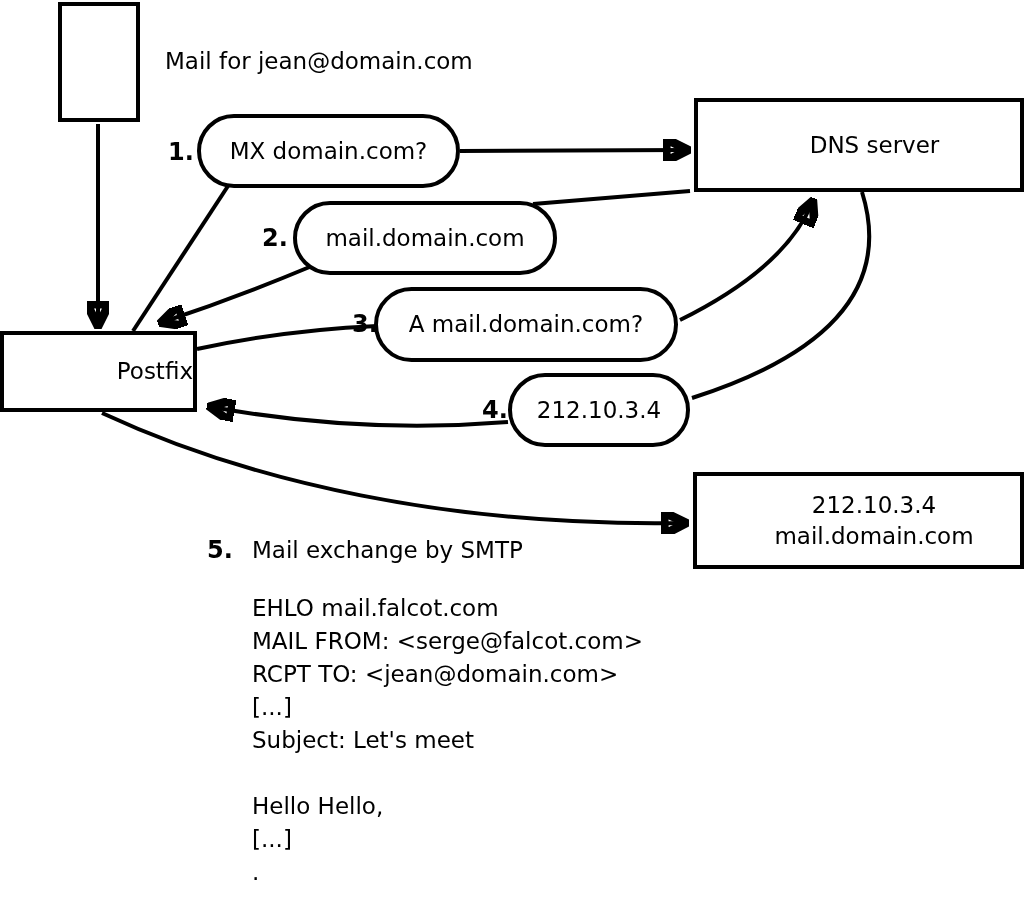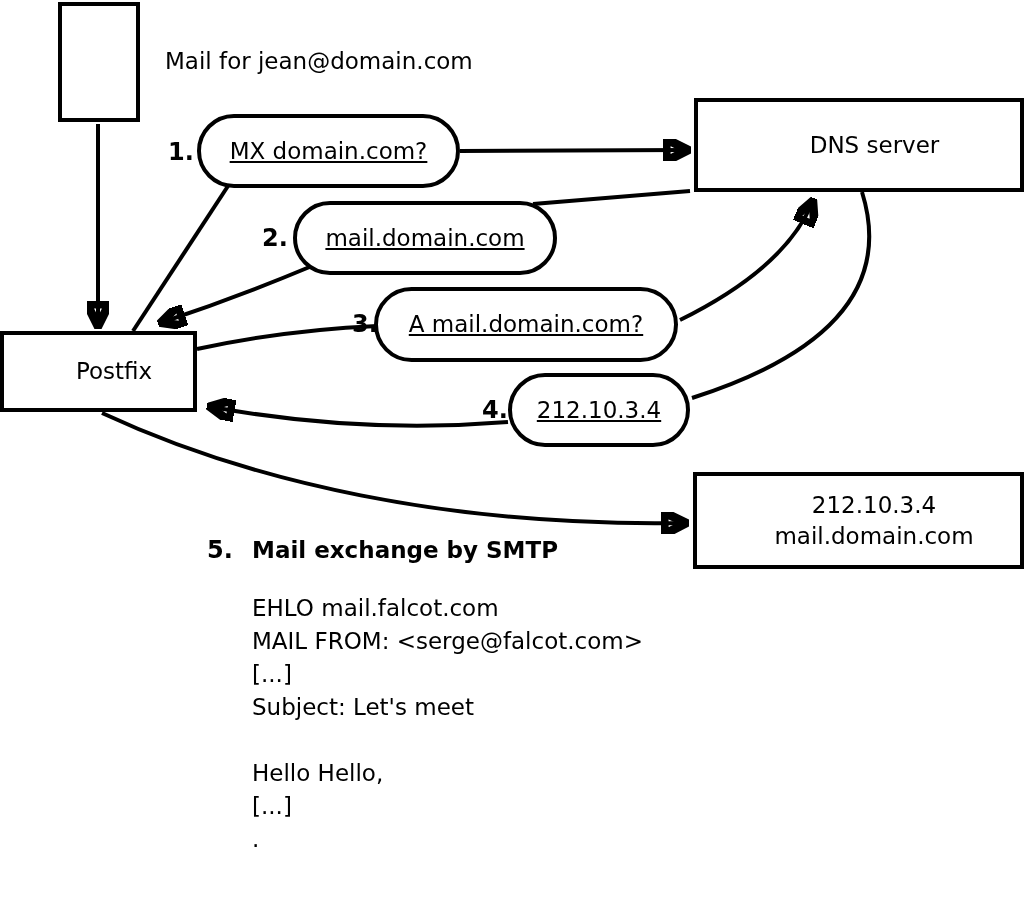--- a/index.html
+++ b/index.html
@@ -25,21 +25,21 @@
     display: flex;
     flex-direction: column;
     align-items: center;
     justify-content: center;
     font-size: 23px;
     line-height: 31px;
     text-align: center;
     white-space: nowrap;
   }
   .node.box { border-width: 4px; padding-left: 31px; }
-  .pill { border-radius: 38px; text-decoration: underline; }
+  .pill { border-radius: 38px; }
   .step-num {
     position: absolute;
     font-weight: bold;
     font-size: 24px;
     line-height: 32px;
     white-space: nowrap;
   }
   .label-text {
     position: absolute;
     font-size: 23px;
@@ -84,21 +84,21 @@
     <path d="M 862 192 Q 905 330 692 398"></path>
     <path d="M 508 422 Q 360 434 212 407" marker-end="url(#arrow)"></path>
 
     <path d="M 102 413 C 250 482 450 527 684 523" marker-end="url(#arrow)"></path>
   </svg>
 
   <div class="node box" style="left:58px; top:2px; width:82px; height:120px;"></div>
 
   <div class="label-text" style="left:165px; top:46px;">Mail for jean@domain.com</div>
 
-  <div class="node box" style="left:0px; top:331px; width:197px; height:81px;">
+  <div class="node box" style="left:0px; top:331px; width:197px; height:81px;align-items:flex-end;">
     <span>Postfix</span>
   </div>
 
   <div class="node box" style="left:694px; top:98px; width:330px; height:94px;">
     <span>DNS server</span>
   </div>
 
   <div class="node box" style="left:693px; top:472px; width:331px; height:97px;">
     <span>212.10.3.4</span>
     <span>mail.domain.com</span>
@@ -118,25 +118,26 @@
   <div class="node pill" style="left:374px; top:287px; width:304px; height:75px;">
     <span>A mail.domain.com?</span>
   </div>
 
   <div class="step-num" style="left:482px; top:394px;">4.</div>
   <div class="node pill" style="left:508px; top:373px; width:182px; height:74px;">
     <span>212.10.3.4</span>
   </div>
 
   <div class="step-num" style="left:207px; top:534px;">5.</div>
-  <div class="label-text" style="left:252px; top:535px;font-weight:bold;">Mail exchange by SMTP</div>
+  <div class="label-text" style="left:252px; top:535px;">Mail exchange by SMTP</div>
 
   <div class="smtp-block">
     <div class="smtp-line">EHLO mail.falcot.com</div>
     <div class="smtp-line">MAIL FROM: &lt;serge@falcot.com&gt;</div>
+    <div class="smtp-line">RCPT TO: &lt;jean@domain.com&gt;</div>
     <div class="smtp-line">[...]</div>
     <div class="smtp-line">Subject: Let's meet</div>
     <div class="smtp-line"></div>
     <div class="smtp-line">Hello Hello,</div>
     <div class="smtp-line">[...]</div>
     <div class="smtp-line">.</div>
   </div>
 
 </div>
 

